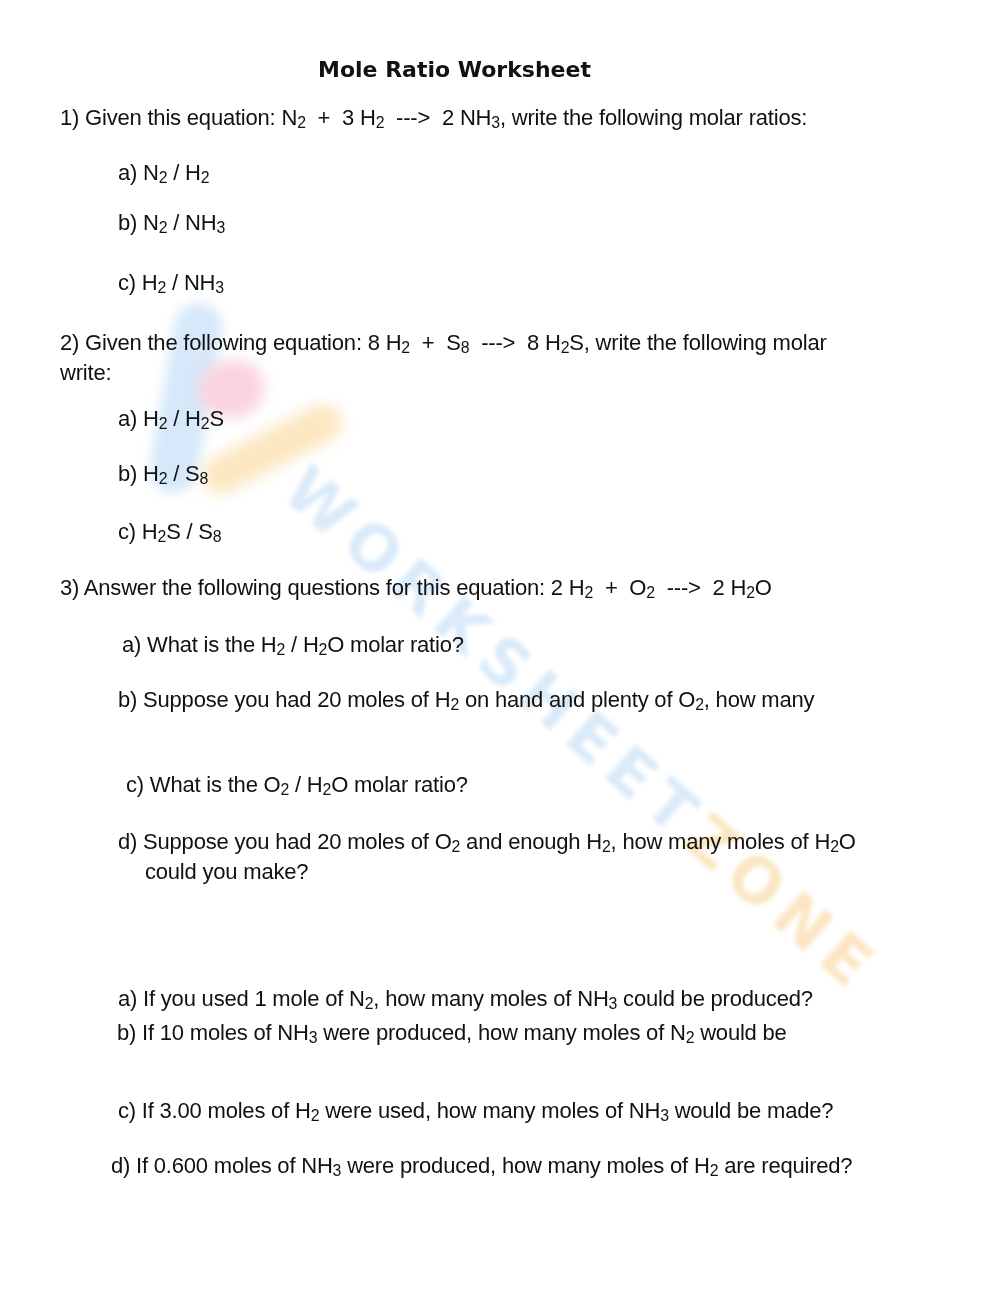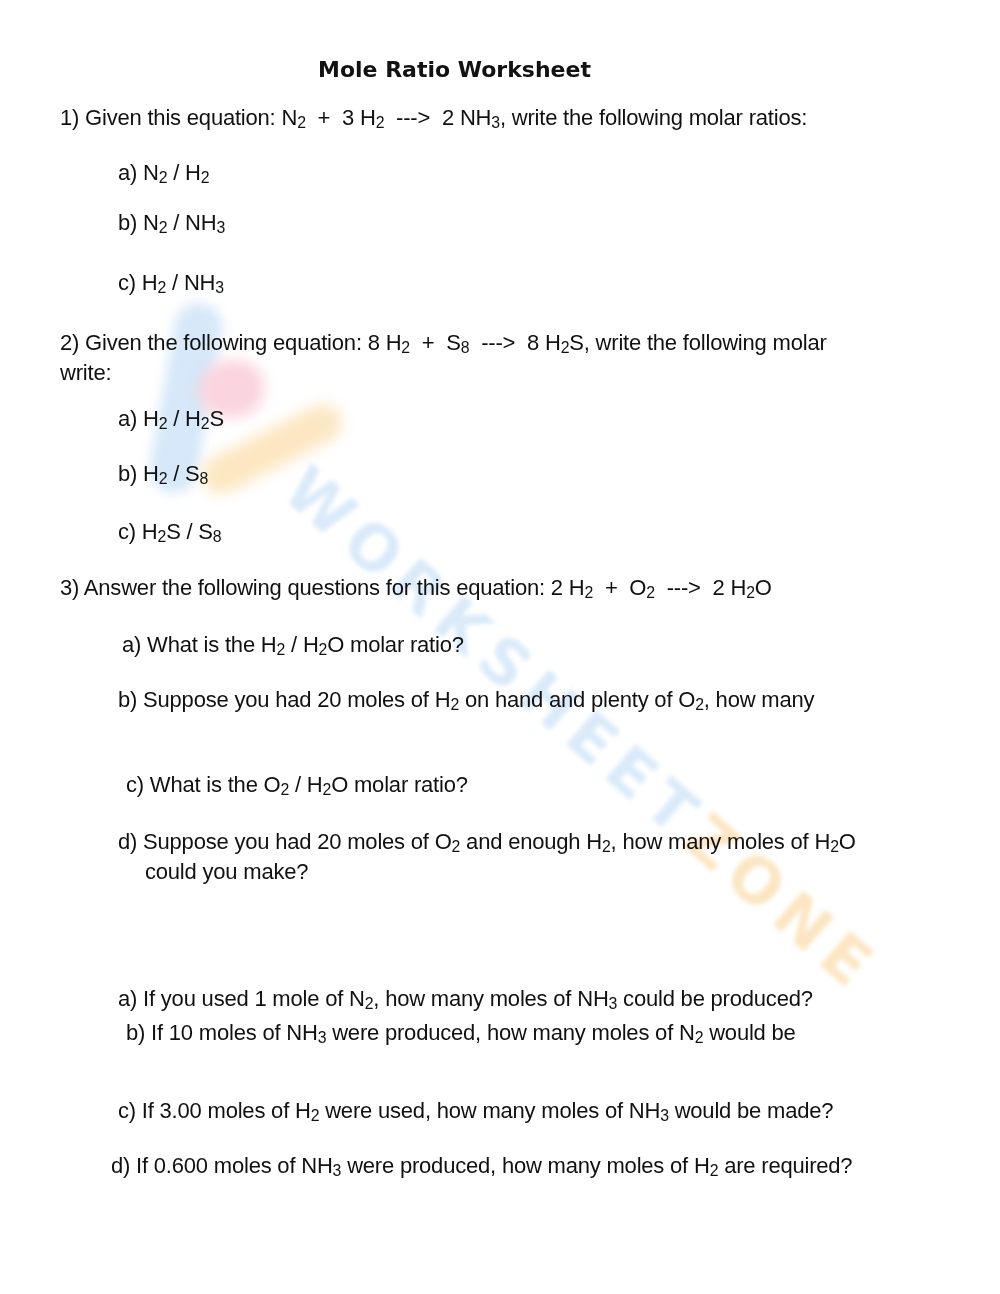--- a/index.html
+++ b/index.html
@@ -58,21 +58,21 @@
   #q2c { left: 118px; top: 517px; }
 
   #q3  { left: 60px;  top: 573px; }
   #q3a { left: 122px; top: 630px; }
   #q3b { left: 118px; top: 685px; }
   #q3c { left: 118px; top: 770px; margin-left: 8px; }
   #q3d { left: 118px; top: 827px; }
 
   #q4  { left: 60px;  top: 907px; }
   #q4a { left: 118px; top: 962px; margin-top: 22px; }
-  #q4b { left: 126px; top: 1018px; }
+  #q4b { left: 117px; top: 1018px; }
   #q4c { left: 118px; top: 1096px; }
   #q4d { left: 111px; top: 1151px; }
 
   
   .watermark {
     position: absolute;
     inset: 0;
     z-index: 0;
     pointer-events: none;
   }

